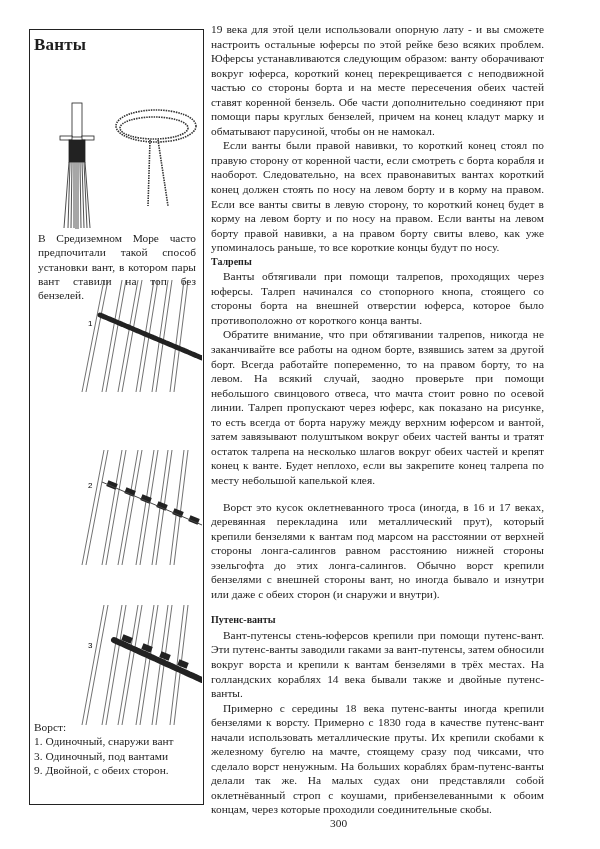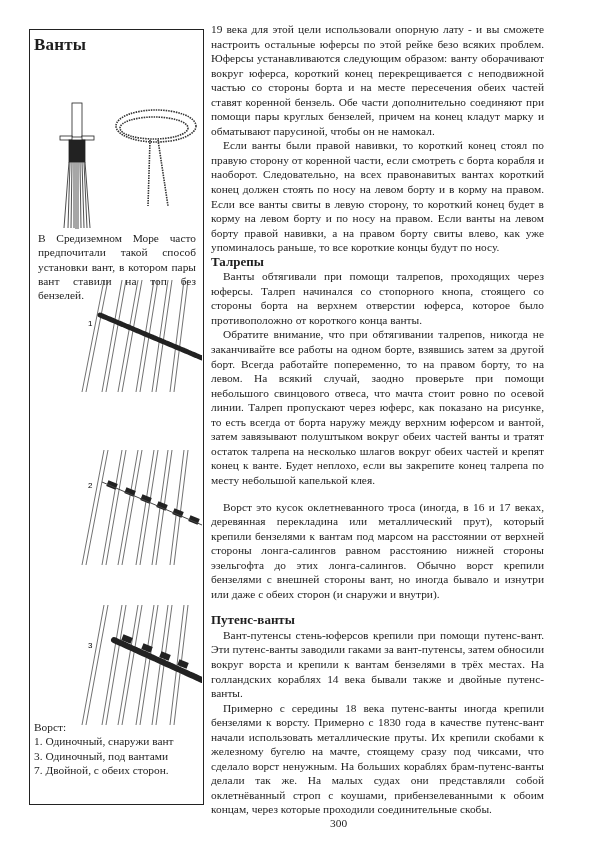--- a/index.html
+++ b/index.html
@@ -14,21 +14,21 @@
                   line-height: 14.3px; text-align: justify; }
   .side-caption p { margin: 4px; }
   .fig-vorst { position: absolute; left: 22px; top: 250px; width: 150px; height: 445px; }
   .fig-label { position: absolute; font-family: "Liberation Sans", sans-serif; font-size: 8px; color: #333; }
   .side-legend { position: absolute; left: 4px; top: 690px; width: 168px; font-size: 11.4px; line-height: 14.3px; }
   .side-legend div { white-space: nowrap; }
   .main-col { position: absolute; left: 211px; top: 22px; width: 333px; font-size: 11.4px;
               line-height: 14.55px; text-align: justify; }
   .main-col p { margin: 0; text-indent: 0; }
   .main-col p.ind { text-indent: 12px; }
-  .main-col h3 { margin: 0; font-size: 13px; font-weight: bold; line-height: 14.55px; }
+  .main-col h3 { margin: 0; font-size: 10px; font-weight: bold; line-height: 14.55px; }
   .gap { height: 12px; }
   .page-number { position: absolute; left: 290px; top: 817px; font-size: 11.4px; padding-left: 40px; }
 </style>
 </head>
 <body>
 
 <div class="sidebar-box">
   <h1 class="page-title">Ванты</h1>
 
   <svg class="fig-top" viewBox="0 0 160 140">
@@ -82,30 +82,30 @@
       <rect x="90" y="365" width="10" height="6" transform="rotate(22 95 368)"></rect>
       <rect x="108" y="373" width="10" height="6" transform="rotate(22 113 376)"></rect>
       <rect x="126" y="381" width="10" height="6" transform="rotate(22 131 384)"></rect>
     </g>
   </svg>
 
   <div class="side-legend">
     <div>Ворст:</div>
     <div>1. Одиночный, снаружи вант</div>
     <div>3. Одиночный, под вантами</div>
-    <div>7. Двойной, с обеих сторон.</div>
+    <div>9. Двойной, с обеих сторон.</div>
   </div>
 </div>
 
 <div class="main-col">
   <p>19 века для этой цели использовали опорную лату - и вы сможете настроить остальные юферсы по этой рейке безо всяких проблем. Юферсы устанавливаются следующим образом: ванту оборачивают вокруг юферса, короткий конец перекрещивается с неподвижной частью со стороны борта и на месте пересечения обеих частей ставят коренной бензель. Обе части дополнительно соединяют при помощи пары круглых бензелей, причем на конец кладут марку и обматывают парусиной, чтобы он не намокал.</p>
   <p class="ind">Если ванты были правой навивки, то короткий конец стоял по правую сторону от коренной части, если смотреть с борта корабля и наоборот. Следовательно, на всех правонавитых вантах короткий конец должен стоять по носу на левом борту и в корму на правом. Если все ванты свиты в левую сторону, то короткий конец будет в корму на левом борту и по носу на правом. Если ванты на левом борту правой навивки, а на правом борту свиты влево, как уже упоминалось раньше, то все короткие концы будут по носу.</p>
 
   <h3>Талрепы</h3>
-  <p class="ind">Ванты обтягивали при помощи талрепов, проходящих через юферсы. Талреп начинался со стопорного кнопа, стоящего со стороны борта на верхнем отверстии юферса, которое было противоположно от короткого конца ванты.</p>
+  <p class="ind">Ванты обтягивали при помощи талрепов, проходящих через юферсы. Талреп начинался со стопорного кнопа, стоящего со стороны борта на внешней отверстии юферса, которое было противоположно от короткого конца ванты.</p>
   <p class="ind">Обратите внимание, что при обтягивании талрепов, никогда не заканчивайте все работы на одном борте, взявшись затем за другой борт. Всегда работайте попеременно, то на правом борту, то на левом. На всякий случай, заодно проверьте при помощи небольшого свинцового отвеса, что мачта стоит ровно по осевой линии. Талреп пропускают через юферс, как показано на рисунке, то есть всегда от борта наружу между верхним юферсом и вантой, затем завязывают полуштыком вокруг обеих частей ванты и тратят остаток талрепа на несколько шлагов вокруг обеих частей и крепят конец к ванте. Будет неплохо, если вы закрепите конец талрепа по месту небольшой капелькой клея.</p>
 
   <div class="gap"></div>
   <p class="ind">Ворст это кусок оклетневанного троса (иногда, в 16 и 17 веках, деревянная перекладина или металлический прут), который крепили бензелями к вантам под марсом на расстоянии от верхней стороны лонга-салингов равном расстоянию нижней стороны эзельгофта до этих лонга-салингов. Обычно ворст крепили бензелями с внешней стороны вант, но иногда бывало и изнутри или даже с обеих сторон (и снаружи и внутри).</p>
 
   <div class="gap"></div>
   <h3>Путенс-ванты</h3>
   <p class="ind">Вант-путенсы стень-юферсов крепили при помощи путенс-вант. Эти путенс-ванты заводили гаками за вант-путенсы, затем обносили вокруг ворста и крепили к вантам бензелями в трёх местах. На голландских кораблях 14 века бывали также и двойные путенс-ванты.</p>
   <p class="ind">Примерно с середины 18 века путенс-ванты иногда крепили бензелями к ворсту. Примерно с 1830 года в качестве путенс-вант начали использовать металлические пруты. Их крепили скобами к железному бугелю на мачте, стоящему сразу под чиксами, что сделало  ворст ненужным. На больших кораблях брам-путенс-ванты делали так же. На малых судах они представляли собой оклетнёванный строп с коушами, прибензелеванными к обоим концам, через которые проходили соединительные скобы.</p>
 </div>

